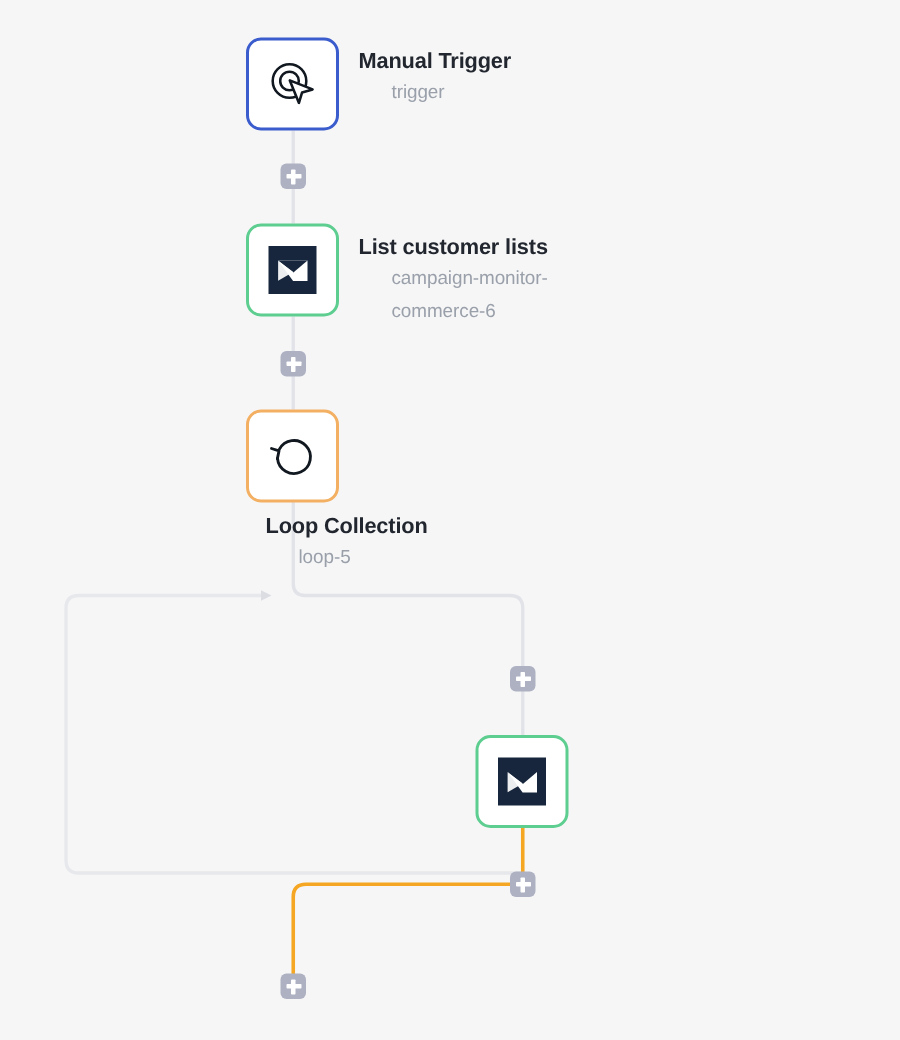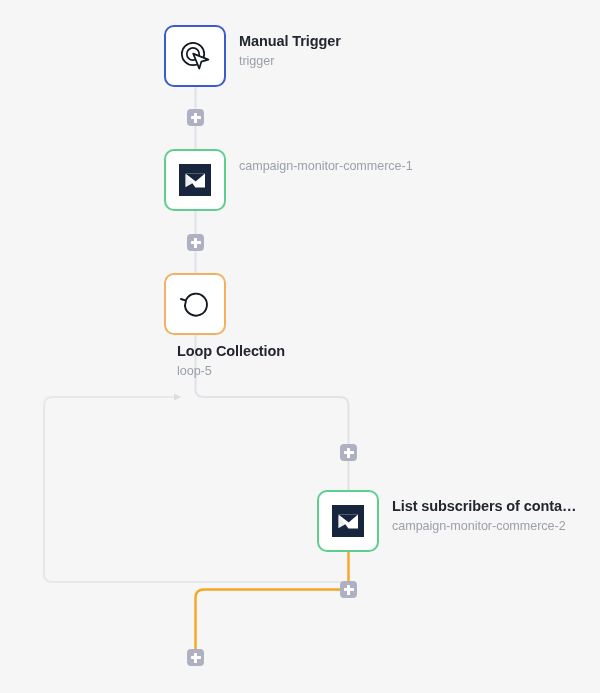--- a/index.html
+++ b/index.html
@@ -68,20 +68,21 @@
     line-height: 1.34;
     letter-spacing: -0.1px;
     white-space: nowrap;
   }
   .node-sub {
     font-size: 12.6px;
     color: #9aa0aa;
     line-height: 1.72;
     letter-spacing: -0.05px;
     word-break: break-word;
+    margin-left: 22px;
   }
 
   
   .plus {
     position: absolute;
     width: 17px;
     height: 17px;
     border-radius: 4px;
     background: #adb1c2;
     display: flex;
@@ -153,21 +154,22 @@
       <span class="cm-tile">
         <svg class="icon-svg" width="22" height="17" viewBox="0 0 22 17" fill="none">
           <path d="M1,1 L21,1 L21,16 L1,16 Z" fill="#17263c"></path>
           <path d="M1.4,1.6 L21,1.6 L21,15.4 L11.4,15.4 Z" fill="#ffffff"></path>
           <path d="M1.4,1.6 L11.6,9.6 L21,1.6 Z" fill="#17263c"></path>
           <path d="M1.4,1.9 L11.5,9.4 L1.4,15.2 Z" fill="#ffffff" opacity="0.92"></path>
         </svg>
       </span>
     </div>
     <div class="node-label">
-      <div class="node-sub">campaign-monitor-commerce-1</div>
+      <div class="node-title">List customer lists</div>
+      <div class="node-sub">campaign-monitor-commerce-6</div>
     </div>
   </div>
 
   <div class="node" style="left:164px; top:273px;flex-direction:column;">
     <div class="node-box orange">
       <span>
         <svg class="icon-svg" width="34" height="34" viewBox="0 0 34 34" fill="none">
           <path d="M8.2,12.6 A11,11 0 1 1 7.0,18.6" stroke="#111820" stroke-width="1.9" fill="none" stroke-linecap="round"></path>
           <path d="M3.0,12.0 L8.0,13.6 L6.9,18.9" stroke="#111820" stroke-width="1.9" fill="none" stroke-linecap="round" stroke-linejoin="round"></path>
         </svg>
@@ -183,24 +185,20 @@
     <div class="node-box green">
       <span class="cm-tile">
         <svg class="icon-svg" width="22" height="17" viewBox="0 0 22 17" fill="none">
           <path d="M1,1 L21,1 L21,16 L1,16 Z" fill="#17263c"></path>
           <path d="M1.4,1.6 L21,1.6 L21,15.4 L11.4,15.4 Z" fill="#ffffff"></path>
           <path d="M1.4,1.6 L11.6,9.6 L21,1.6 Z" fill="#17263c"></path>
           <path d="M1.4,1.9 L11.5,9.4 L1.4,15.2 Z" fill="#ffffff" opacity="0.92"></path>
         </svg>
       </span>
     </div>
-    <div class="node-label wide">
-      <div class="node-title">List subscribers of conta…</div>
-      <div class="node-sub">campaign-monitor-commerce-2</div>
-    </div>
   </div>
 
   <div class="plus" style="left:187px; top:109px;"></div>
   <div class="plus" style="left:187px; top:234px;"></div>
   <div class="plus" style="left:340px; top:444px;"></div>
   <div class="plus" style="left:340px; top:581px;"></div>
   <div class="plus" style="left:187px; top:649px;"></div>
 
 </div>
 

